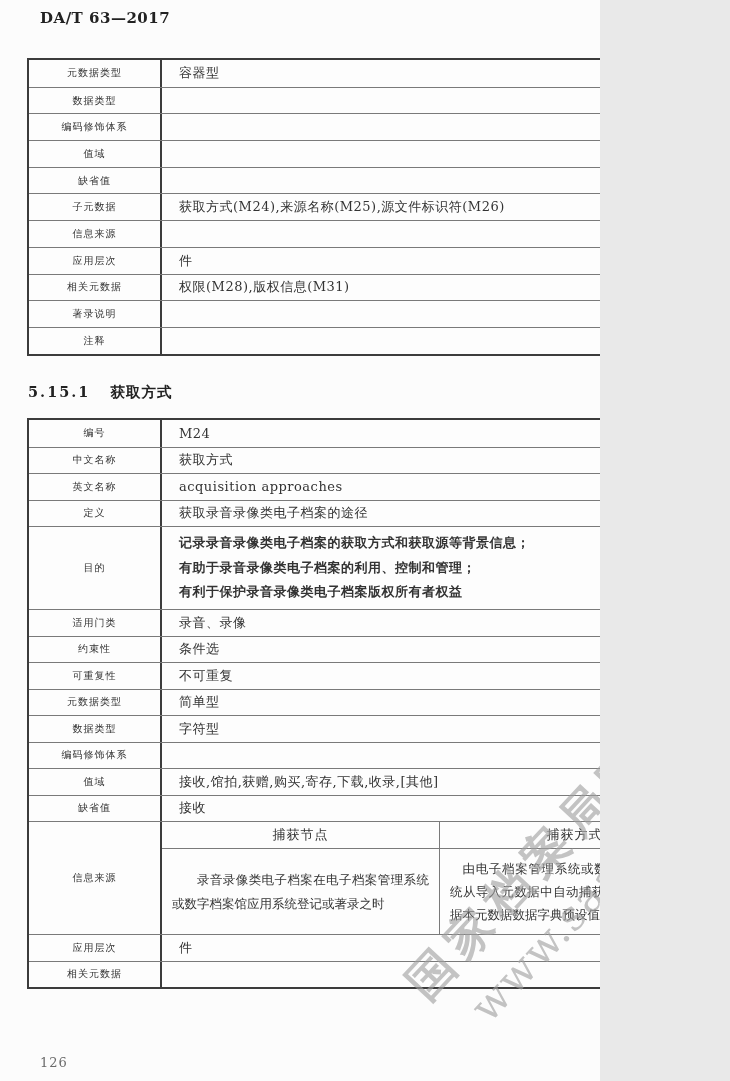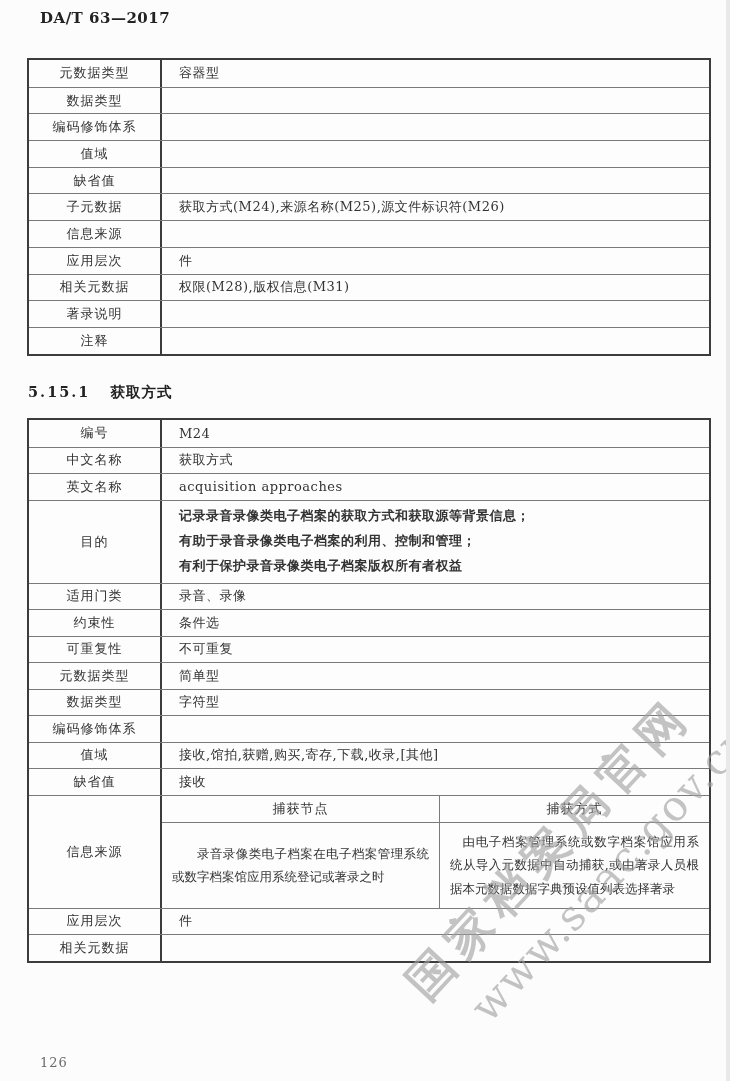--- a/index.html
+++ b/index.html
@@ -1,19 +1,19 @@
 <!DOCTYPE html>
 <html><head>
 <meta charset="utf-8">
 <style>
   * { margin:0; padding:0; box-sizing:border-box; }
   html,body { width:730px; height:1081px; }
   body { font-family:"DejaVu Serif","Liberation Serif",serif; background:#e9e9e9; }
   .page {
-    position:relative; width:726px; height:1081px;
+    position:relative; width:600px; height:1081px;
     background:#fcfcfc; overflow:hidden; color:#2e2e2e;
   }
   .doc-header {
     position:absolute; left:40px; top:9px;
     font-size:15px; font-weight:bold; letter-spacing:0.5px; color:#222;
   }
   .meta-table {
     position:absolute; left:27px; width:684px;
     border:2px solid #3c3c3c; background:#fdfdfd;
   }
@@ -24,21 +24,21 @@
   .trow { height:26.7px; }
   .trow.tall { height:83px; }
   .trow.source { height:113px; }
   #table2 .trow { height:26.5px; }
   #table2 .trow.tall { height:83px; }
   #table2 .trow.source { height:113px; }
   .lbl {
     width:133px; flex:0 0 133px;
     border-right:2px solid #3c3c3c;
     display:flex; align-items:center; justify-content:center;
-    font-size:13px; letter-spacing:1px; color:#333;
+    font-size:10px; letter-spacing:1px; color:#333;
   }
   .val {
     flex:1; display:flex; align-items:center;
     padding-left:17px; font-size:13px; letter-spacing:0.5px; color:#333;
     overflow:hidden;
   }
   .val.multiline {
     flex-direction:column; align-items:flex-start; justify-content:center;
     line-height:1.9;
     font-weight:bold;
@@ -138,20 +138,24 @@
       <div class="lbl">编号</div>
       <div class="val">M24</div>
     </div>
     <div class="trow">
       <div class="lbl">中文名称</div>
       <div class="val">获取方式</div>
     </div>
     <div class="trow">
       <div class="lbl">英文名称</div>
       <div class="val">acquisition approaches</div>
+    </div>
+    <div class="trow">
+      <div class="lbl">定义</div>
+      <div class="val">获取录音录像类电子档案的途径</div>
     </div>
     <div class="trow tall">
       <div class="lbl">目的</div>
       <div class="val multiline">
         <div>记录录音录像类电子档案的获取方式和获取源等背景信息；</div>
         <div>有助于录音录像类电子档案的利用、控制和管理；</div>
         <div>有利于保护录音录像类电子档案版权所有者权益</div>
       </div>
     </div>
     <div class="trow">

